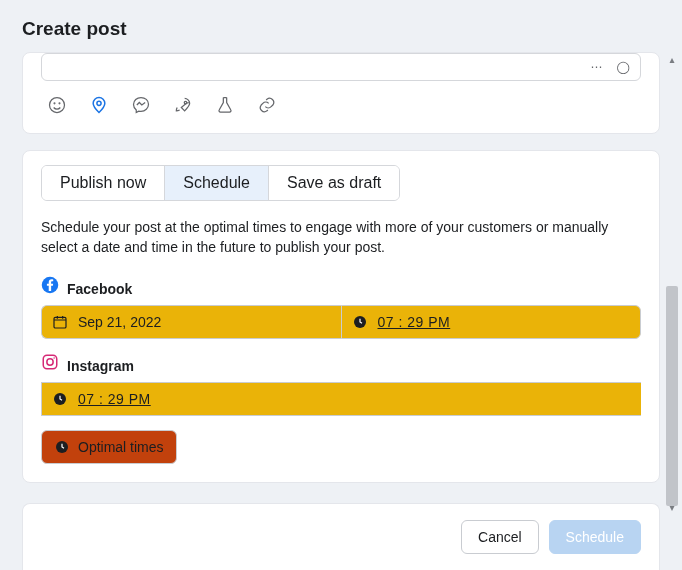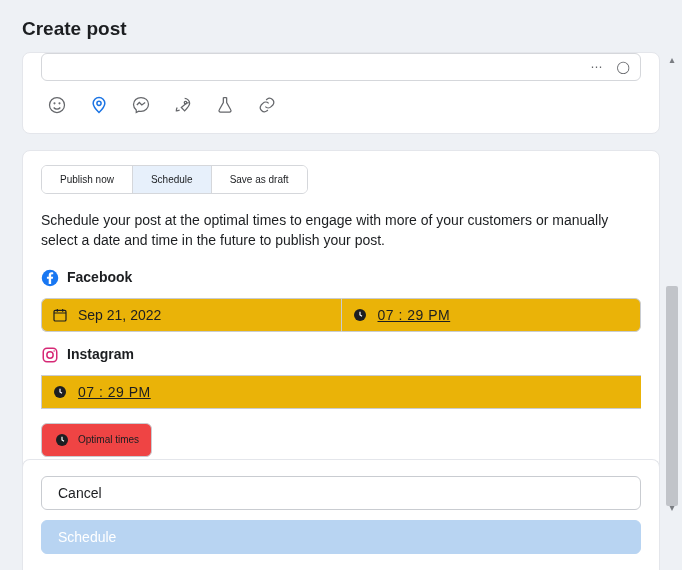--- a/index.html
+++ b/index.html
@@ -70,39 +70,39 @@
     font-weight: 700;
   }
   .seg-group {
     display: flex;
     border: 1px solid #d5d7db;
     border-radius: 6px;
     overflow: hidden;
   }
   .seg-btn {
     padding: 8px 18px;
-    font-size: 10px;
+    font-size: 16px;
     background: #fff;
     color: #1c1e21;
     cursor: pointer;
     border-right: 1px solid #d5d7db;
   }
   .seg-btn:last-child { border-right: none; }
   .seg-btn.active {
     background: #e7f0fb;
   }
   .help-text {
     font-size: 14px;
     color: #1c1e21;
     line-height: 1.45;
     margin-bottom: 18px;
   }
   .platform-label {
     display: flex;
-    align-items: flex-start;
+    align-items: flex-end;
     gap: 8px;
     font-size: 14px;
     font-weight: 600;
     margin: 6px 0 8px 0;
   }
   .fb-icon { color: #1877f2; }
   .ig-icon { color: #d62976; }
   .input-row {
     display: flex;
     gap: 0;
@@ -135,38 +135,37 @@
   }
   .field-icon { width: 16px; height: 16px; flex: 0 0 16px; color: #1c1e21; display:inline-flex; align-items:center; justify-content:center; }
   .time-text { letter-spacing: 0.5px; text-decoration: underline; }
   .optimal-btn {
     display: inline-flex;
     align-items: center;
     gap: 8px;
     border: 1px solid #c9ccd1;
     border-radius: 6px;
     padding: 8px 12px;
-    font-size: 10px;
-    background: #ef4444;
+    font-size: 14px;
+    background: #c2410c;
     cursor: pointer;
   }
   .footer {
     position: absolute;
     left: 22px;
     right: 22px;
     bottom: 0;
     background: #fff;
     border: 1px solid #e4e6eb;
     border-bottom: none;
     border-radius: 8px 8px 0 0;
     padding: 16px 18px;
     display: flex;
     justify-content: flex-end;
     gap: 10px;
-    flex-direction: column;
   }
   .btn {
     border-radius: 6px;
     padding: 8px 16px;
     font-size: 14px;
     cursor: pointer;
   }
   .btn-secondary {
     background: #fff;
     border: 1px solid #c9ccd1;

